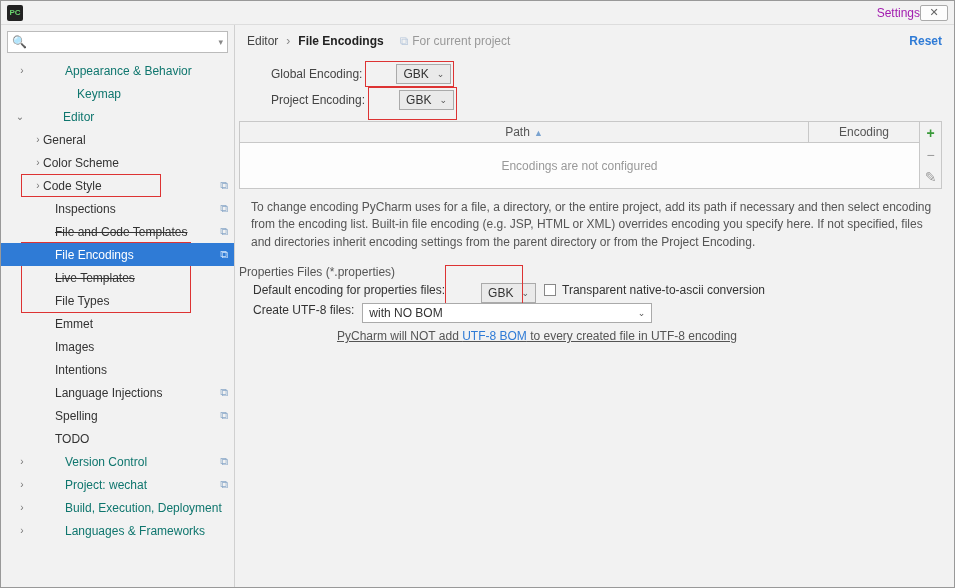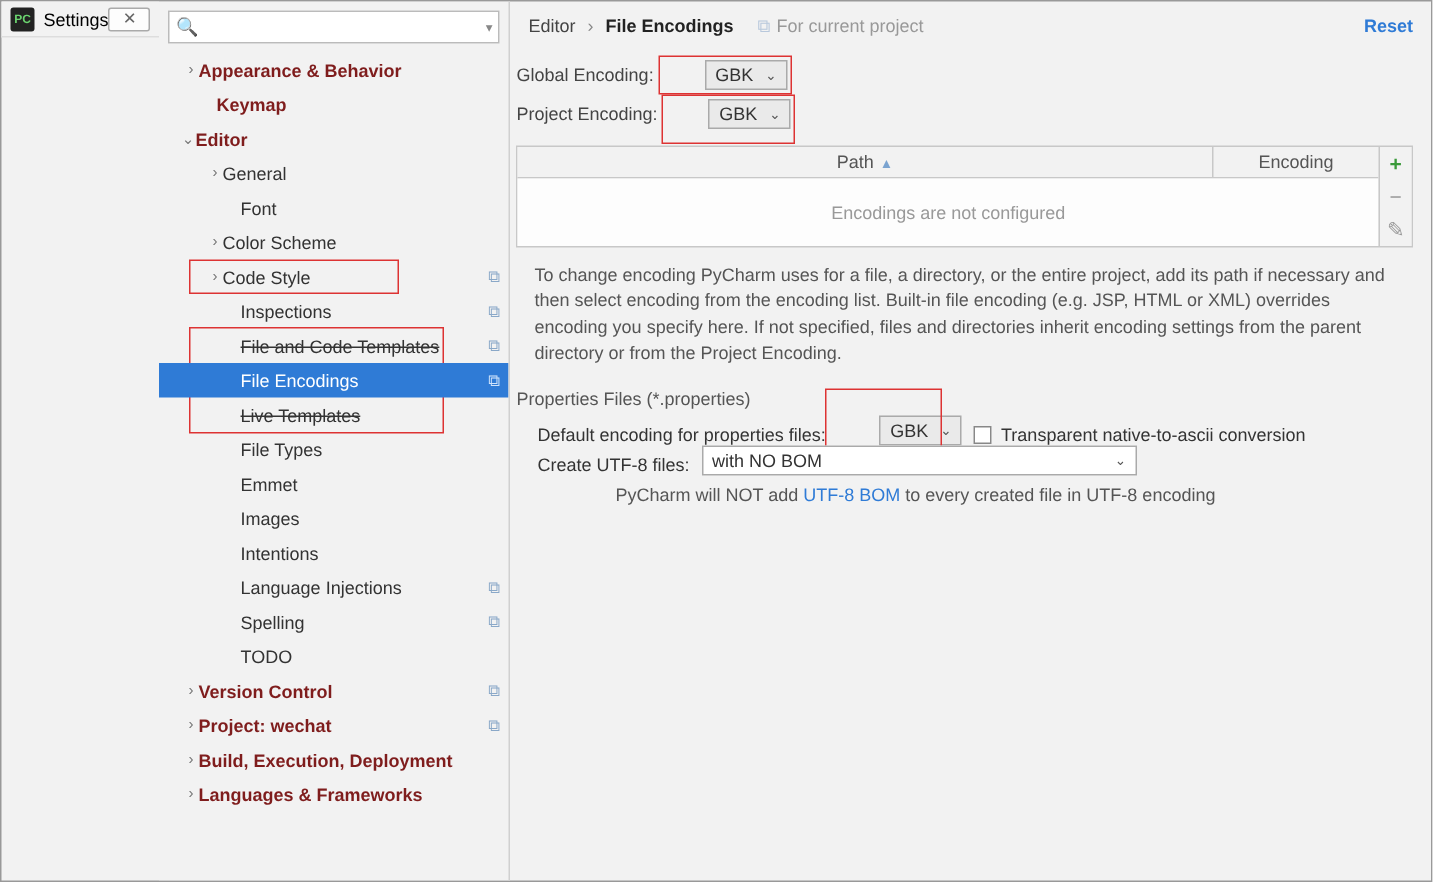--- a/index.html
+++ b/index.html
@@ -1,72 +1,72 @@
 <!DOCTYPE html>
 <html><head>
 <meta charset="utf-8">
 <style>
 * { box-sizing: border-box; margin: 0; padding: 0; }
 body { font-family: "Segoe UI", Arial, sans-serif; font-size: 12px; color: #333; background: #f2f2f2; width: 955px; height: 588px; overflow: hidden; }
 
-.window { width: 955px; height: 588px; display: flex; flex-direction: row; border: 1px solid #999; background: #f2f2f2; }
+.window { width: 955px; height: 588px; display: flex; flex-direction: column; border: 1px solid #999; background: #f2f2f2; }
 .titlebar { height: 24px; display: flex; align-items: center; padding: 0 6px; background: #f2f2f2; border-bottom: 1px solid #ddd; }
 .titlebar .app-icon { width: 16px; height: 16px; background: #222; color: #6bd46f; font-size: 8px; font-weight: bold; display:flex; align-items:center; justify-content:center; margin-right: 6px; border-radius: 2px; }
-.titlebar .title { flex: 1; color: #000000; }
+.titlebar .title { flex: 1; color: #a21caf; text-align: right; }
 .titlebar .close-btn { width: 28px; height: 16px; border: 1px solid #aaa; border-radius: 2px; display:flex; align-items:center; justify-content:center; font-size: 11px; color: #666; background:#fdfdfd; }
 
 .body-row { flex: 1; display: flex; overflow: hidden; }
 
 .sidebar { width: 234px; border-right: 1px solid #d0d0d0; display: flex; flex-direction: column; background: #f2f2f2; }
 .search { margin: 6px; height: 22px; border: 1px solid #bbb; background: #fff; display:flex; align-items:center; padding: 0 4px; }
 .search .mag { color:#888; font-size:12px; margin-right:4px; }
 .search .drop { color:#888; font-size:9px; margin-left:auto; }
 .tree { flex:1; overflow:auto; }
 .row { height: 23px; display:flex; align-items:center; position:relative; padding-right: 6px; cursor: default; }
 .row .arrow { width: 10px; text-align:center; color:#777; font-size:10px; }
 .row .label { white-space:nowrap; }
 .row .copy { margin-left:auto; color:#8aa8c8; font-size:11px; }
-.row.bold .label { font-weight:700; color:#7f1d1d; }
+.row.bold .label { font-weight:400; color:#0f766e;margin-left:38px; }
 .row.sel { background:#2f7bd6; color:#fff; }
 .row.sel .label { color:#fff; }
 .row.sel .copy { color:#cfe3fb; }
 .row.strike .label { text-decoration: line-through; }
 .redbox-side { position:absolute; border:1px solid #d33; pointer-events:none; }
 .rb1 { left:20px; top:0; width:140px; height:23px; }
 .rbgroup { position:absolute; left:20px; width:170px; border:1px solid #d33; pointer-events:none; }
 
 .main { flex:1; display:flex; flex-direction:column; padding: 0; overflow:hidden; }
 .crumbs { height: 32px; display:flex; align-items:center; padding: 0 12px; gap: 8px; }
 .crumbs .c1 { color:#444; }
 .crumbs .chev { color:#888; }
 .crumbs .c2 { font-weight:600; color:#222; }
 .crumbs .hint { color:#999; margin-left: 8px; display:flex; align-items:center; gap:4px; }
 .crumbs .reset { margin-left:auto; color:#2f7bd6; font-weight:600; cursor:pointer; }
 
 .content { flex:1; padding: 4px 12px 0 4px; overflow:auto; display:flex; flex-direction:column; }
 .form-row { display:flex; align-items:center; height:26px; margin-bottom:0px; }
-.form-row label { color:#444; margin-right: 6px; }
+.form-row label { color:#444; margin-right: 6px; margin-left: 32px; }
 .select { height:20px; border:1px solid #aaa; background:#eaeaea; display:inline-flex; align-items:center; padding: 0 6px; gap: 8px; font-size:12px; color:#333;margin-left:28px; }
 .select .caret { font-size:9px; color:#555; }
 
 .paths { margin-top: 8px; border:1px solid #c8c8c8; display:flex; }
 .paths-main { flex:1; display:flex; flex-direction:column; }
 .paths-header { display:flex; border-bottom:1px solid #c8c8c8; background:#f2f2f2; }
 .col-path { flex:1; text-align:center; padding:3px 0; color:#555; border-right:1px solid #c8c8c8; }
 .col-path .sort { color:#7aa3d0; font-size:9px; margin-left:4px; }
 .col-enc { width:110px; text-align:center; padding:3px 0; color:#555; }
 .paths-body { flex:1; height: 240px; display:flex; align-items:center; justify-content:center; color:#999; background:#fdfdfd; }
 .paths-tools { width:22px; border-left:1px solid #c8c8c8; background:#f2f2f2; display:flex; flex-direction:column; align-items:center; }
 .tool { width:22px; height:22px; display:flex; align-items:center; justify-content:center; color:#999; font-size:14px; }
 .tool.plus { color:#3a9a3a; font-weight:bold; }
 
 .desc { margin: 10px 4px 8px 12px; color:#555; line-height:1.45; font-size:12px; }
 
 .section-label { color:#555; margin: 6px 0 4px 0; }
-.indent { margin-left:14px; display:flex; align-items:flex-end; gap:8px; position:relative; }
+.indent { margin-left:14px; display:flex; align-items:flex-start; gap:8px; position:relative; }
 .checkbox { width:12px; height:12px; border:1px solid #888; background:#fff; display:inline-block; }
 .link { color:#2f7bd6; }
 .wide-select { height:20px; width:290px; border:1px solid #aaa; background:#fff; display:inline-flex; align-items:center; padding:0 6px; justify-content:space-between; font-size:12px; }
 .wide-select .caret { font-size:9px; color:#555; }
 
 .redwrap { position:relative; display:inline-block; }
 .redwrap .overlay { position:absolute; border:1px solid #d33; pointer-events:none; }
 </style>
 </head>
 <body>
@@ -99,25 +99,20 @@
             <span style="width: 14px; display: inline-block;"></span>
             <span class="arrow">⌄</span>
             <span class="label">Editor</span>
           </div>
           <div class="row">
             <span style="width: 32px; display: inline-block;"></span>
             <span class="arrow">›</span>
             <span class="label">General</span>
           </div>
           <div class="row">
-            <span style="width: 44px; display: inline-block;"></span>
-            <span class="arrow"></span>
-            <span class="label">Font</span>
-          </div>
-          <div class="row">
             <span style="width: 32px; display: inline-block;"></span>
             <span class="arrow">›</span>
             <span class="label">Color Scheme</span>
           </div>
           <div class="row" style="position: relative;">
             <span style="width: 32px; display: inline-block;"></span>
             <span class="arrow">›</span>
             <span class="label">Code Style</span>
             <span class="copy">⧉</span>
             <span class="redbox-side rb1"></span>
@@ -272,19 +267,19 @@
           </span>
         </div>
 
         <div class="indent">
           <span>Create UTF-8 files:</span>
           <span class="wide-select">
               <span>with NO BOM</span>
               <span class="caret">⌄</span>
             </span>
         </div>
-        <div style="margin:6px 0 0 66px;color:#555;">
+        <div style="margin:6px 0 0 98px;color:#555;text-decoration:underline;">
           <span>PyCharm will NOT add </span><span class="link">UTF-8 BOM</span><span> to every created file in UTF-8 encoding</span>
         </div>
       </div>
     </div>
   </div>
 </div>
 
 </body></html>

